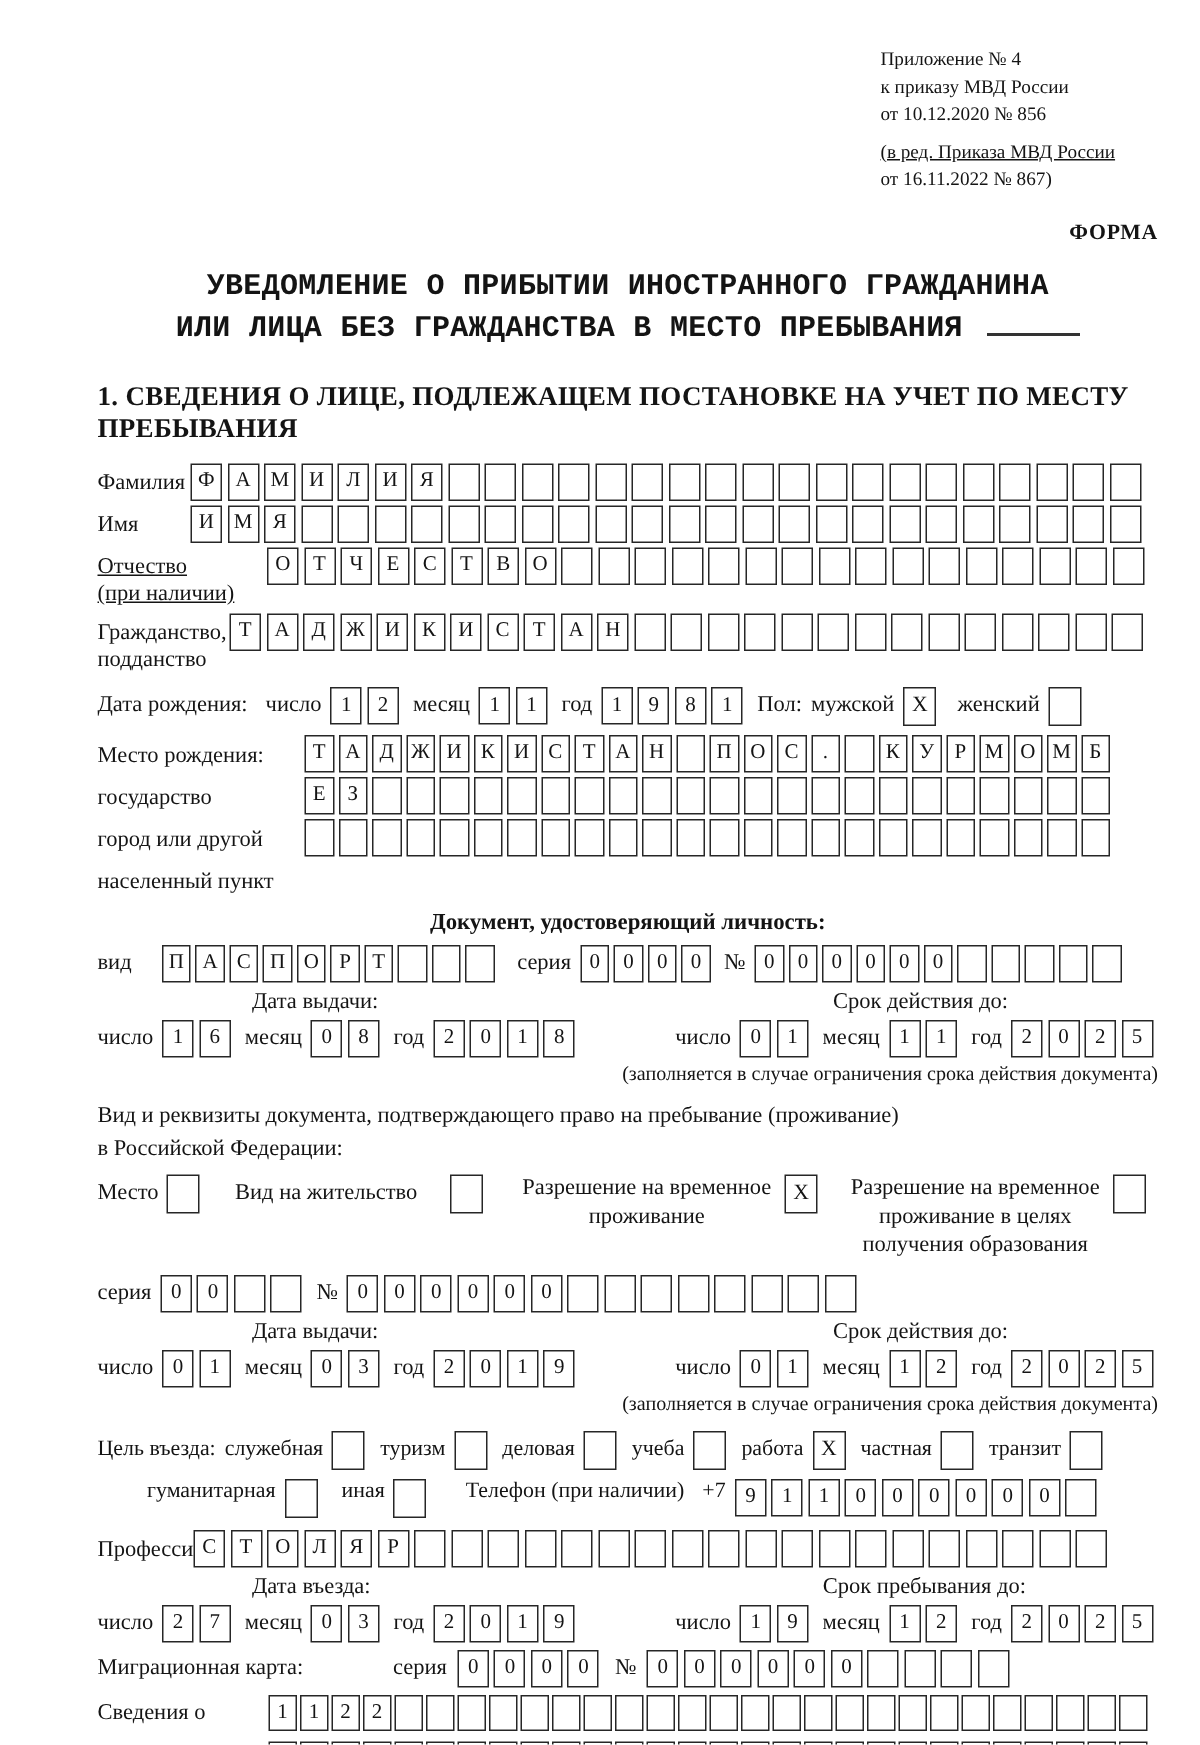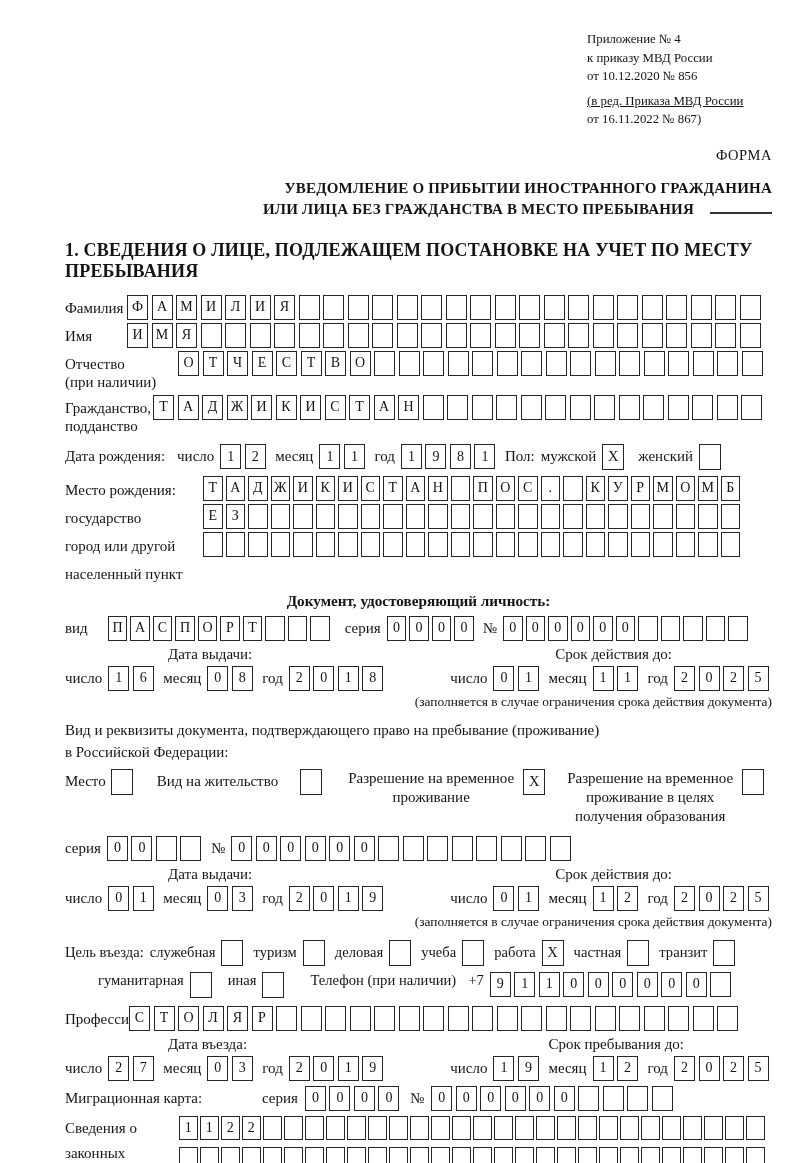--- a/index.html
+++ b/index.html
@@ -1,38 +1,38 @@
 <!DOCTYPE html>
 <html><head>
 <meta charset="utf-8">
 <style>
   html,body{margin:0;padding:0;background:#fff;}
   body{width:800px;height:1163px;font-family:"Liberation Serif",serif;color:#141414;position:relative;overflow:hidden;}
   .page{box-sizing:border-box;width:800px;padding:30px 28px 0 65px;}
   
   .hdr{width:185px;margin-left:auto;font-size:12.8px;line-height:1.45;}
   .hdr .sub{margin-top:6px;text-decoration:underline;}
-  .hdr .forma{font-weight:normal;font-size:14.5px;text-align:right;margin-top:16px;letter-spacing:.5px;}
-  
-  .title{margin-top:12px;text-align:right;font-weight:bold;font-size:15px;line-height:1.4;letter-spacing:.2px;}
+  .hdr .forma{font-weight:bold;font-size:14.5px;text-align:right;margin-top:16px;letter-spacing:.5px;}
+  
+  .title{margin-top:12px;text-align:center;font-weight:bold;font-size:20px;line-height:1.4;letter-spacing:.2px;font-family:Liberation Mono, monospace;}
   .title-underline{display:inline-block;width:62px;border-bottom:2px solid #333;margin-left:16px;vertical-align:baseline;}
   .sec{margin-top:20px;font-weight:bold;font-size:18px;letter-spacing:.2px;}
   
   .form{margin-top:13px;font-size:15px;}
   .row{display:flex;align-items:flex-start;margin-bottom:3px;}
   .lbl{line-height:19px;padding-top:4px;white-space:nowrap;}
   .lbl2{line-height:18.5px;padding-top:4px;}
   .cells{display:flex;flex-wrap:nowrap;}
   .cell{box-sizing:border-box;flex:0 0 auto;width:21px;height:25px;margin-right:3.5px;border:1.7px solid #262626;display:inline-flex;align-items:center;justify-content:center;font-size:14px;background:#fff;}
   .sm .cell{width:19.5px;margin-right:3px;}
   .sm2 .cell{width:18.5px;height:24px;margin-right:2.5px;}
   .cb{box-sizing:border-box;flex:0 0 auto;width:22px;height:26px;border:1.7px solid #262626;display:inline-flex;align-items:center;justify-content:center;font-size:14.5px;background:#fff;}
   
   .w-surname{width:62px;}
-  .w-patr{width:113px;}
+  .w-patr{width:113px;text-decoration:underline;}
   .w-cit{width:88px;}
   .w-place{width:138px;}
   .w-prof{width:64px;}
   
   .inlinebits{display:flex;align-items:center;}
   .inlinebits .t{margin:0 6px;white-space:nowrap;}
   .inlinebits .t.first{margin-left:0;}
   
   .stack{display:flex;}
   .stack .labels div{line-height:28px;white-space:nowrap;}

